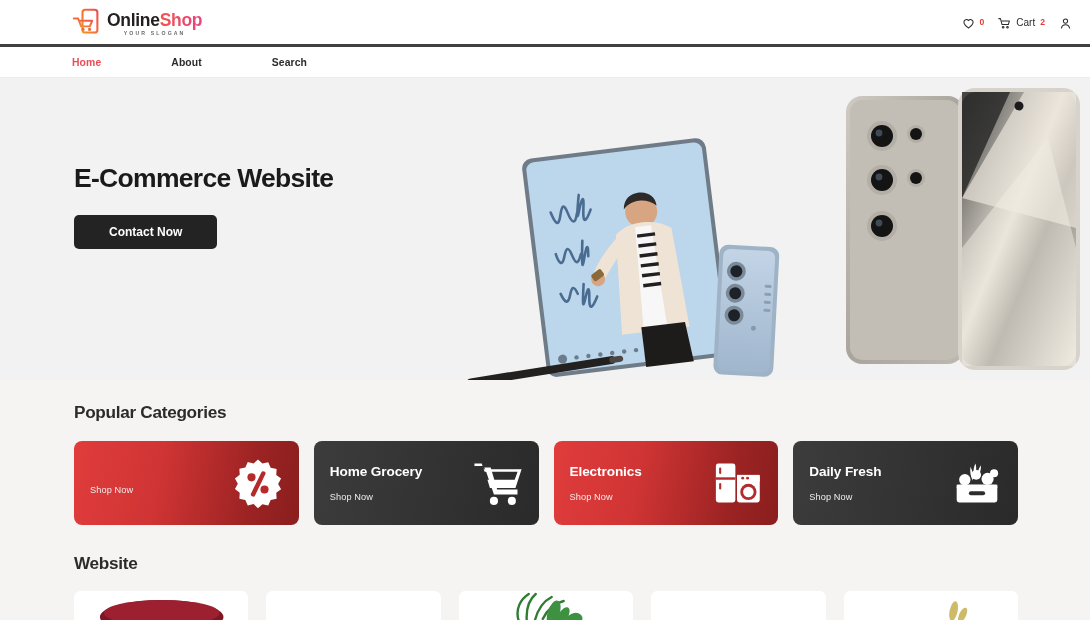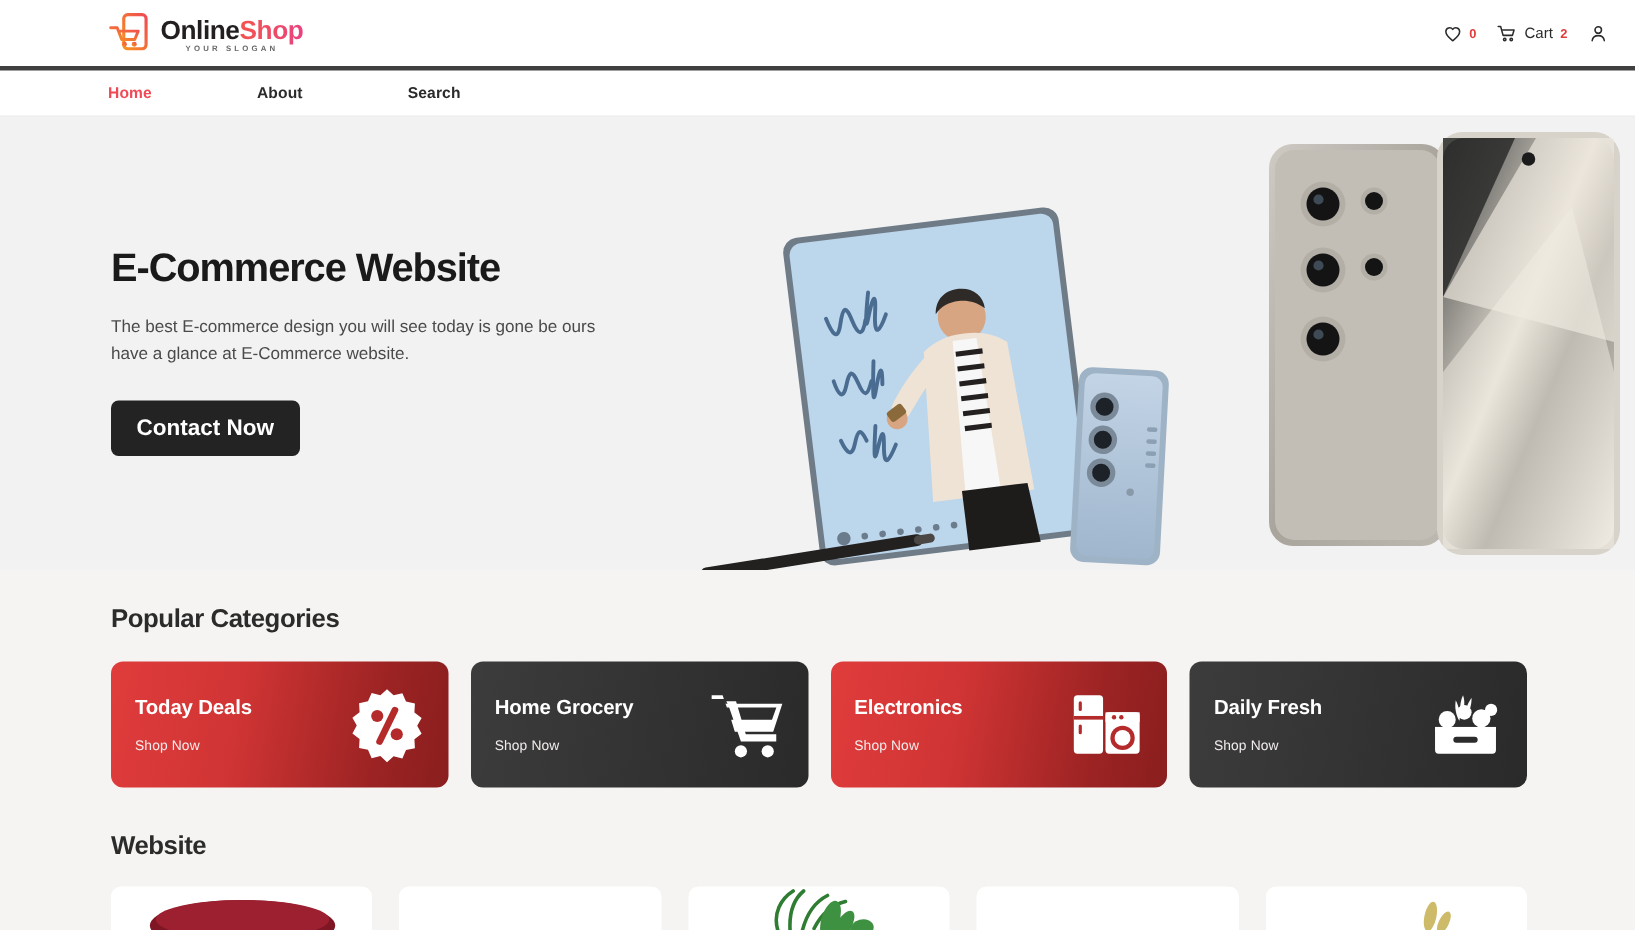--- a/index.html
+++ b/index.html
@@ -83,22 +83,22 @@
     font-size: 26.5px; font-weight: 700; color: #1a1a1a;
     letter-spacing: -0.7px; line-height: 1.1;
   }
   .hero-sub {
     margin-top: 16px; font-size: 11.4px; color: #4a4a4a;
     line-height: 1.58; max-width: 335px;
   }
   .hero-btn {
     margin-top: 22px; display: inline-block;
     background: #232323; color: #ffffff;
-    font-size: 15px; font-weight: 700;
-    padding: 10px 17px; border-radius: 5px;
+    font-size: 12px; font-weight: 700;
+    padding: 10px 35px; border-radius: 5px;
     border: none; cursor: pointer;
     font-family: "Liberation Sans", sans-serif;
   }
   .hero-art {
     position: absolute; right: 0; bottom: 0; top: 0;
     width: 660px; overflow: hidden;
   }
   .hero-art svg { position: absolute; right: -8px; bottom: 0; }
 
   
@@ -210,21 +210,20 @@
 
 <div class="nav">
   <a class="nav-item active" href="#">Home</a>
   <a class="nav-item" href="#">About</a>
   <a class="nav-item" href="#">Search</a>
 </div>
 
 <div class="hero">
   <div class="hero-copy">
     <div class="hero-title">E-Commerce Website</div>
-    <div class="hero-sub">The best E-commerce design you will see today is gone be ours have a glance at E-Commerce website.</div>
     <button class="hero-btn">Contact Now</button>
   </div>
 
   <div class="hero-art">
     <svg width="640" height="302" viewBox="0 0 640 302">
       <defs>
         <linearGradient id="ti" x1="0" y1="0" x2="1" y2="1">
           <stop offset="0" stop-color="#cfcbc4"></stop>
             <stop offset=".5" stop-color="#a9a49c"></stop>
             <stop offset="1" stop-color="#bdb8b0"></stop>
@@ -337,21 +336,20 @@
     </svg>
   </div>
 </div>
 
 <div class="cats-wrap">
   <div class="section-title">Popular Categories</div>
 
   <div class="cat-grid">
 
     <div class="cat-card red">
-      <div class="cat-name">Today Deals</div>
       <div class="cat-shop">Shop Now</div>
       <span class="cat-icon">
         <svg viewBox="0 0 64 64">
           <path fill="#fff" d="M32 3l5.4 5.1 7.2-1.7 3 6.8 7.3 1.5-.4 7.4 5.9 4.5-3.6 6.5 3.6 6.5-5.9 4.5.4 7.4-7.3 1.5-3 6.8-7.2-1.7L32 63l-5.4-5.1-7.2 1.7-3-6.8-7.3-1.5.4-7.4-5.9-4.5 3.6-6.5-3.6-6.5 5.9-4.5-.4-7.4 7.3-1.5 3-6.8 7.2 1.7z"></path>
           <circle cx="24" cy="25" r="5" fill="#b52b2b"></circle>
           <circle cx="40" cy="40" r="5" fill="#b52b2b"></circle>
           <rect x="29.5" y="16" width="5.5" height="34" rx="2.6" fill="#b52b2b" transform="rotate(26 32 33)"></rect>
         </svg>
       </span>
     </div>

